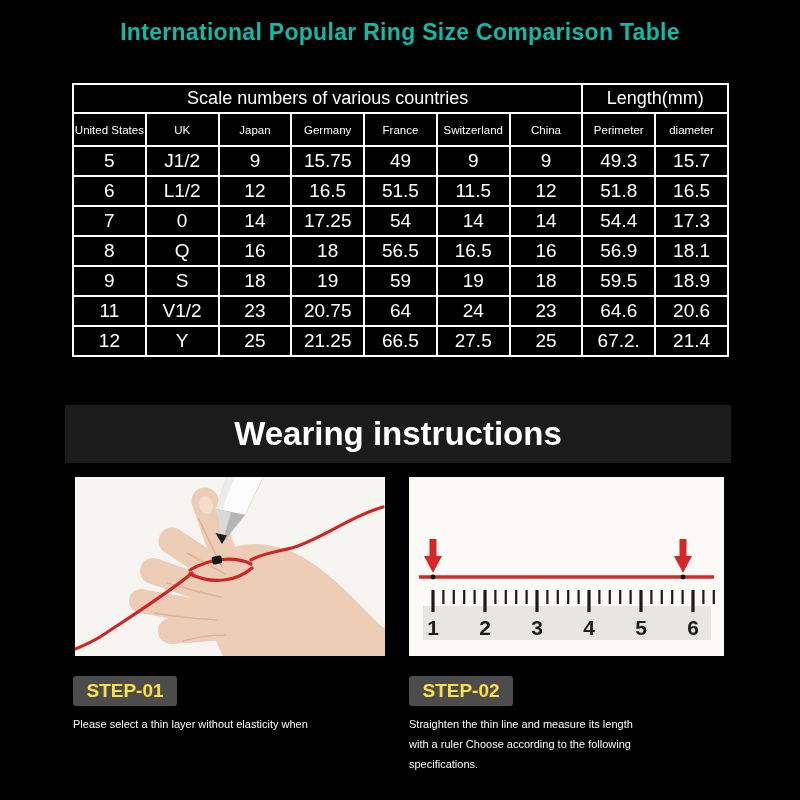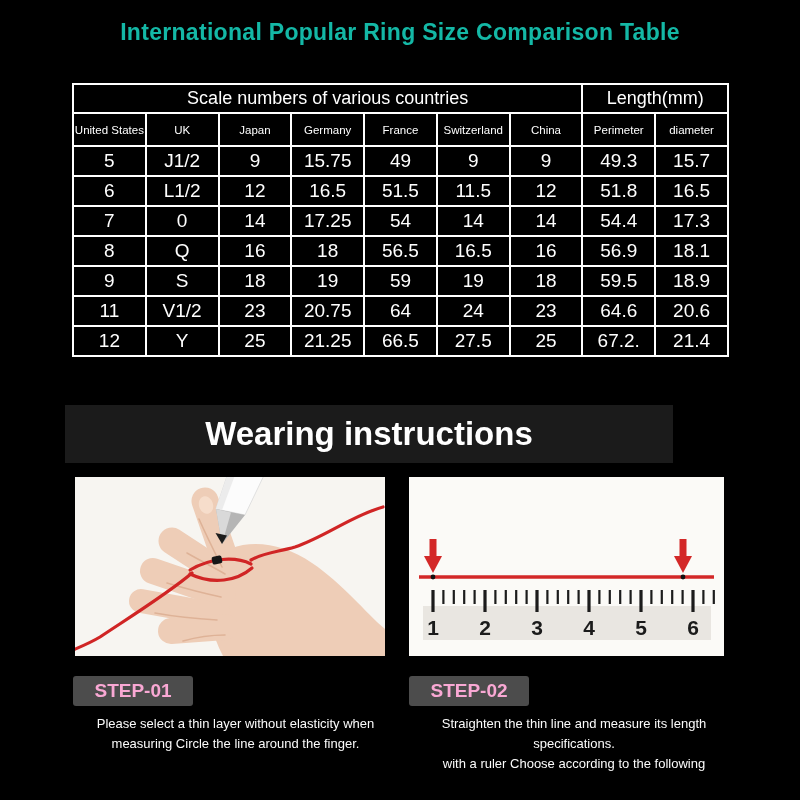--- a/index.html
+++ b/index.html
@@ -14,38 +14,38 @@
   table.ring-table{position:absolute;left:72px;top:83px;width:657px;
     border-collapse:collapse;table-layout:fixed;background:#000;color:#fff;padding-left:30px;}
   table.ring-table th,table.ring-table td{
     border:2px solid #fff;text-align:center;vertical-align:middle;
     padding:0;font-weight:normal;overflow:hidden;white-space:nowrap;}
   tr.group-row th{height:27px;font-size:18px;}
   tr.col-row th{height:31px;font-size:11.5px;}
   tr.data-row td{height:28px;font-size:19px;}
 
   
-  .band{position:absolute;left:65px;top:405px;width:608px;height:58px;
+  .band{position:absolute;left:65px;top:405px;width:666px;height:58px;
     background:#1b1b1b;display:flex;align-items:center;justify-content:center;
     font-size:33px;font-weight:bold;color:#fff;}
 
   
   .illus{position:absolute;top:477px;background:#f7f5f1;}
   .illus svg{display:block;}
   .illus-1{left:75px;width:310px;height:179px;}
   .illus-2{left:409px;width:315px;height:179px;}
 
   
-  .badge{position:absolute;top:676px;width:120px;height:30px;line-height:30px;
+  .badge{position:absolute;top:676px;width:104px;height:30px;line-height:30px;
     background:#4c4c4c;border-radius:3px;text-align:center;
-    font-size:19px;font-weight:bold;color:#f9a8d4;}
+    font-size:19px;font-weight:bold;color:#fde047;}
   .badge-1{left:73px;} .badge-2{left:409px;}
 
   
-  .desc{position:absolute;top:714px;font-size:13px;line-height:20px;color:#fbfbfb;text-align:center;}
+  .desc{position:absolute;top:714px;font-size:11px;line-height:20px;color:#fbfbfb;}
   .desc-1{left:73px;width:325px;} .desc-2{left:409px;width:330px;}
 </style>
 </head>
 <body>
 
 <div class="page-title">International Popular Ring Size Comparison Table</div>
 
 <table class="ring-table">
   <thead>
     <tr class="group-row">
@@ -220,19 +220,18 @@
       <text x="284" y="158">6</text>
     </g>
   </svg>
 </div>
 
 <div class="badge badge-1">STEP-01</div>
 <div class="badge badge-2">STEP-02</div>
 
 <div class="desc desc-1">
   <div>Please select a thin layer without elasticity when</div>
-  <div>measuring Circle the line around the finger.</div>
 </div>
 <div class="desc desc-2">
   <div>Straighten the thin line and measure its length</div>
+  <div>with a ruler Choose according to the following</div>
   <div>specifications.</div>
-  <div>with a ruler Choose according to the following</div>
 </div>
 
 </body></html>

